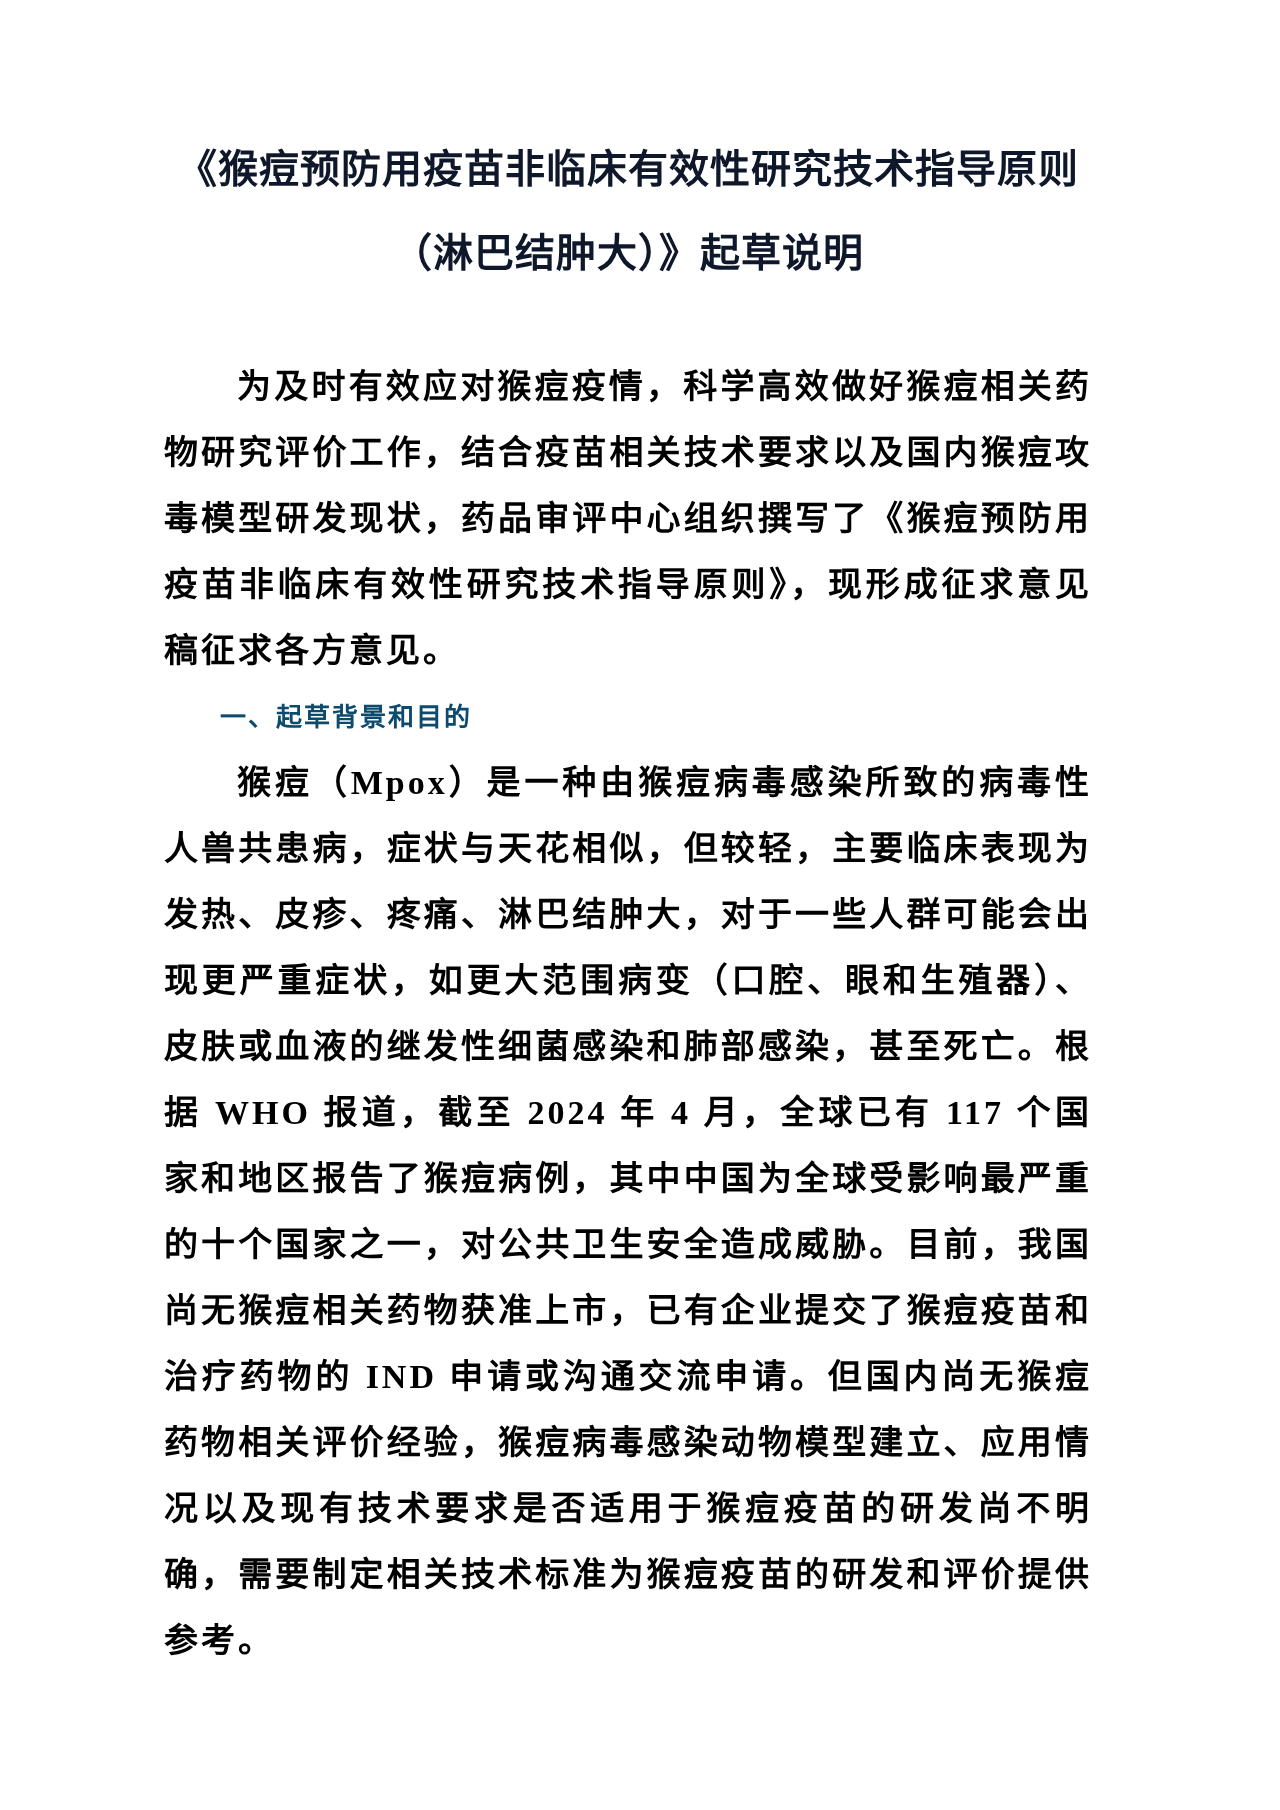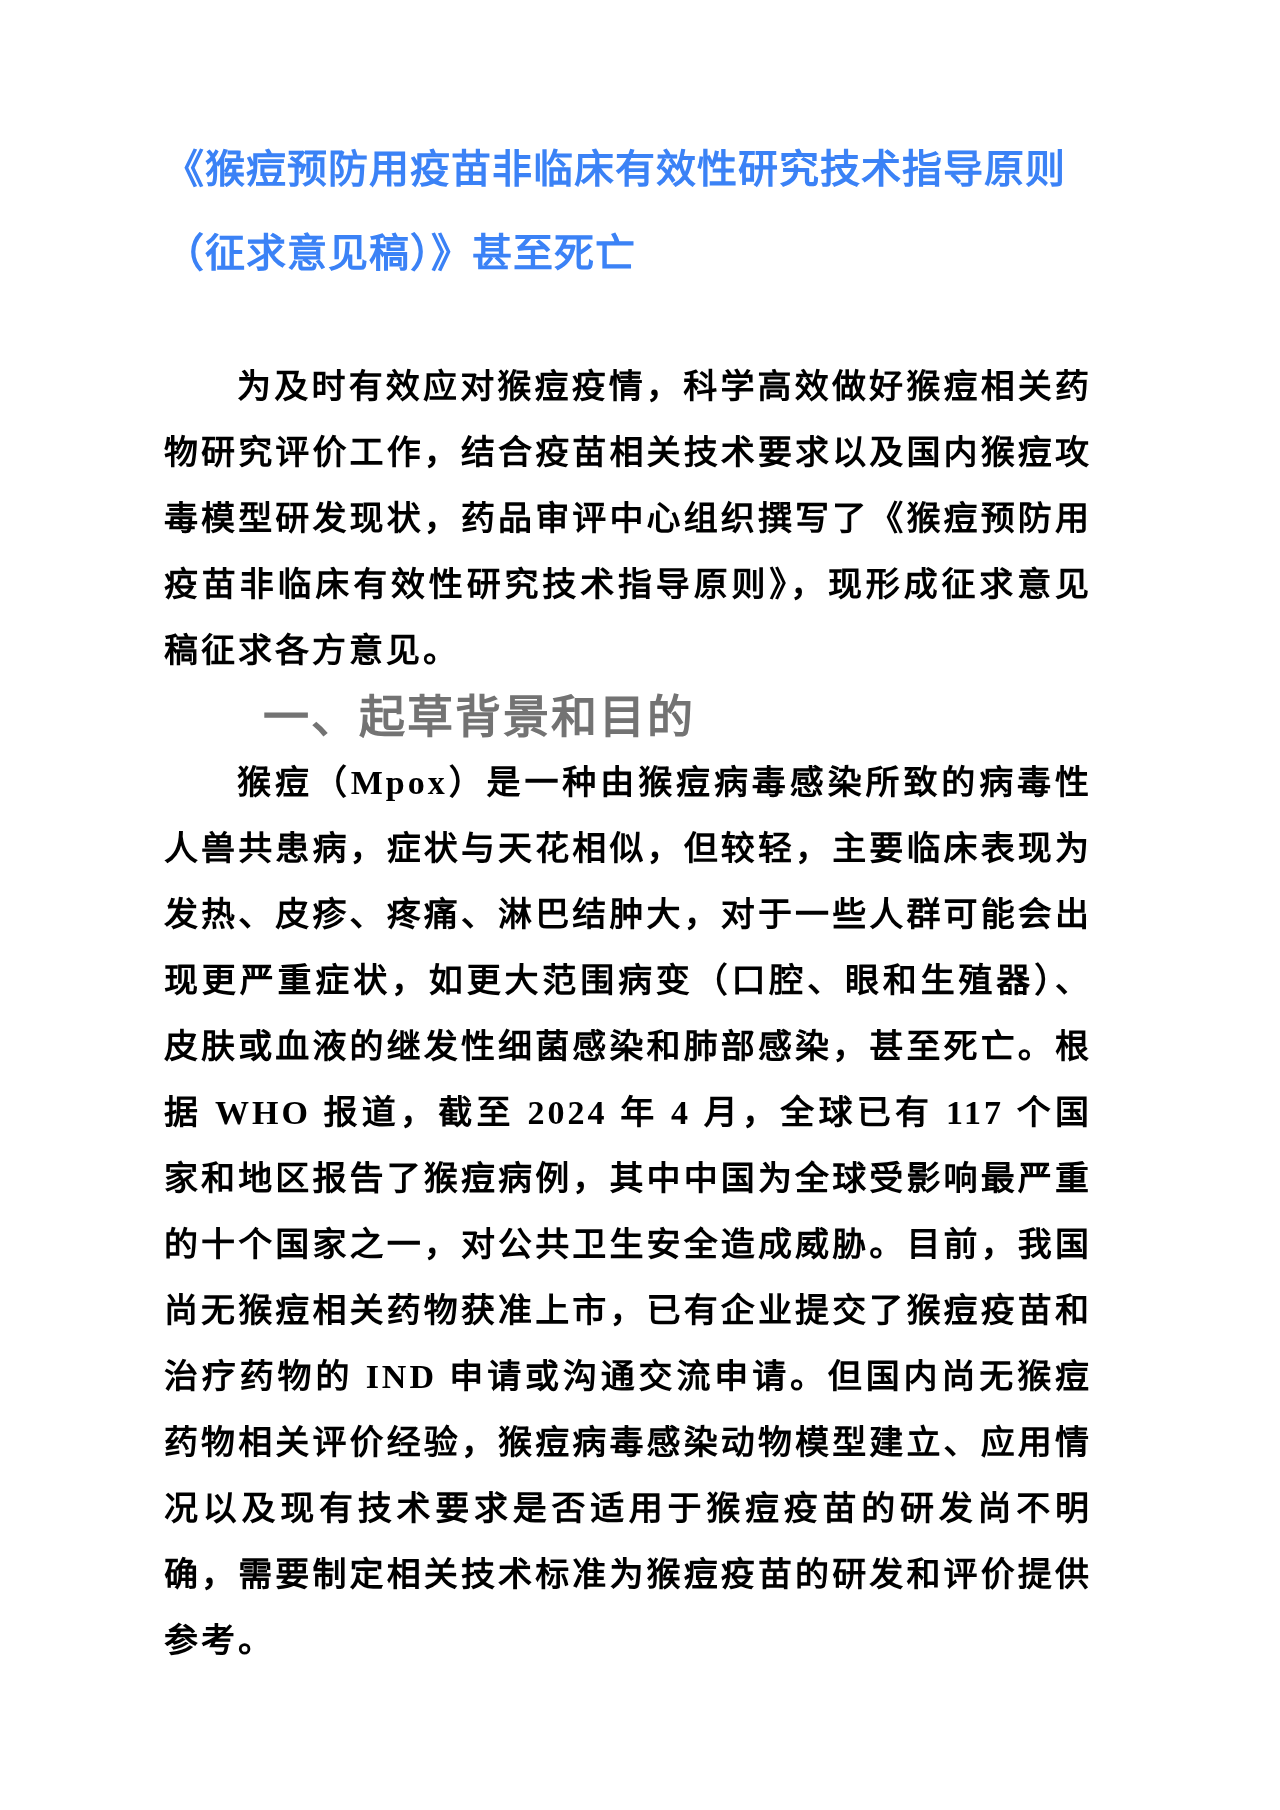--- a/index.html
+++ b/index.html
@@ -18,23 +18,23 @@
     overflow: hidden;
     font-family: "Liberation Serif", "DejaVu Serif", serif;
     padding: 128px 188px 0 164px;
   }
 
   .doc-title {
     font-family: "Liberation Serif", "DejaVu Serif", serif;
     font-weight: bold;
     font-size: 40px;
     line-height: 84px;
-    text-align: left;
+    text-align: center;
     letter-spacing: 1px;
-    color: #3b82f6;
+    color: #0f172a;
   }
 
   .doc-title .title-line {
     display: block;
   }
 
   .doc-body {
     margin-top: 58px;
   }
 
@@ -45,35 +45,35 @@
     text-align: justify;
     text-justify: inter-character;
     text-indent: 2.15em;
     color: #000000;
     font-weight: bold;
   }
 
   .section-heading {
     font-family: "Liberation Sans", "DejaVu Sans", sans-serif;
     font-weight: bold;
-    font-size: 46px;
+    font-size: 26px;
     line-height: 66px;
     letter-spacing: 2px;
     padding-left: 2.15em;
-    color: #737373;
+    color: #0c4a6e;
   }
 </style>
 </head>
 <body>
 
 <div class="page">
 
   <h1 class="doc-title">
     <span class="title-line">《猴痘预防用疫苗非临床有效性研究技术指导原则</span>
-    <span class="title-line">（征求意见稿）》甚至死亡</span>
+    <span class="title-line">（淋巴结肿大）》起草说明</span>
   </h1>
 
   <div class="doc-body">
 
     <p class="body-paragraph">为及时有效应对猴痘疫情，科学高效做好猴痘相关药物研究评价工作，结合疫苗相关技术要求以及国内猴痘攻毒模型研发现状，药品审评中心组织撰写了《猴痘预防用疫苗非临床有效性研究技术指导原则》，现形成征求意见稿征求各方意见。</p>
 
     <h2 class="section-heading">一、起草背景和目的</h2>
 
     <p class="body-paragraph">猴痘（Mpox）是一种由猴痘病毒感染所致的病毒性人兽共患病，症状与天花相似，但较轻，主要临床表现为发热、皮疹、疼痛、淋巴结肿大，对于一些人群可能会出现更严重症状，如更大范围病变（口腔、眼和生殖器）、皮肤或血液的继发性细菌感染和肺部感染，甚至死亡。根据 WHO 报道，截至 2024 年 4 月，全球已有 117 个国家和地区报告了猴痘病例，其中中国为全球受影响最严重的十个国家之一，对公共卫生安全造成威胁。目前，我国尚无猴痘相关药物获准上市，已有企业提交了猴痘疫苗和治疗药物的 IND 申请或沟通交流申请。但国内尚无猴痘药物相关评价经验，猴痘病毒感染动物模型建立、应用情况以及现有技术要求是否适用于猴痘疫苗的研发尚不明确，需要制定相关技术标准为猴痘疫苗的研发和评价提供参考。</p>
 

